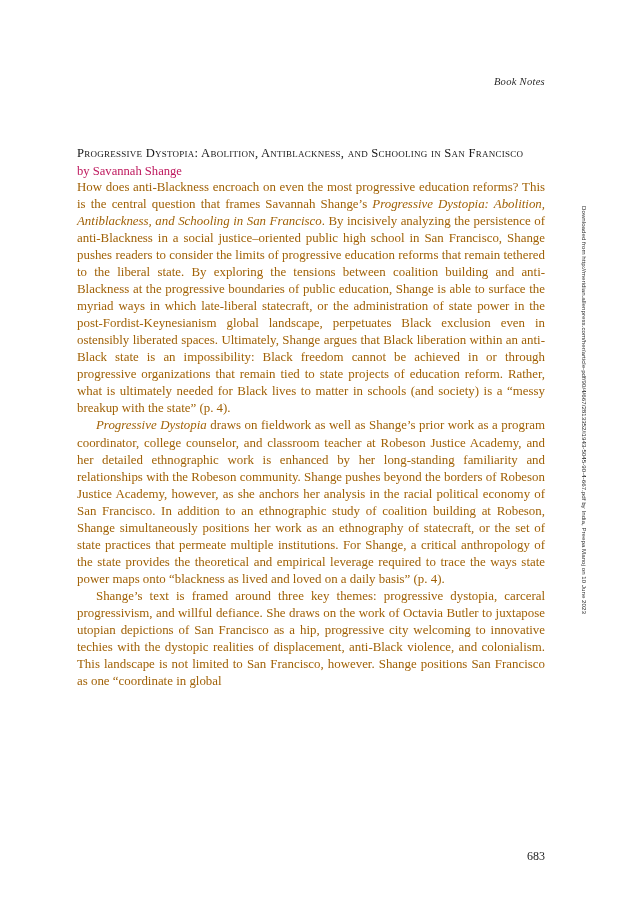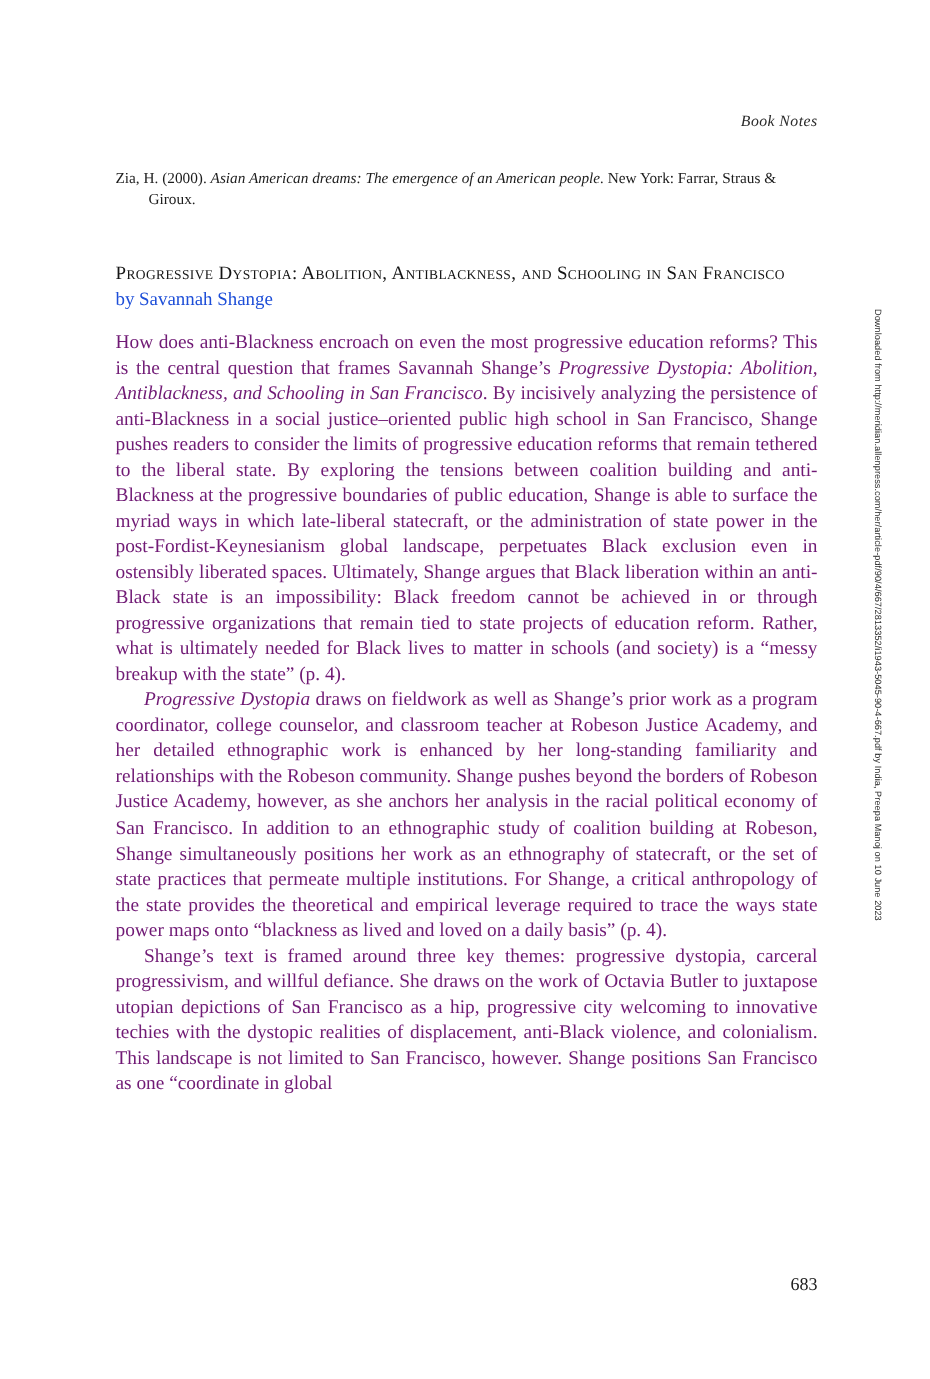--- a/index.html
+++ b/index.html
@@ -66,36 +66,35 @@
     font-variant: small-caps;
     font-size: 12.6px;
     line-height: 15.6px;
     letter-spacing: 0.25px;
     color: #151515;
   }
   .book-author {
     font-size: 12.6px;
     line-height: 16.2px;
     margin-top: 1px;
-    color: #1d4ed8;
+    color: #be185d;
   }
   .book-pub {
     font-size: 12.6px;
     line-height: 16.4px;
     font-style: italic;
     color: #151515;
   }
 
   
   .body-text {
-    margin-top: 12px;
     font-size: 12.9px;
     line-height: 17.05px;
     text-align: justify;
-    color: #701a75;
+    color: #a16207;
     -webkit-hyphens: manual;
     hyphens: manual;
   }
   .body-text p {
     margin: 0;
     text-indent: 0;
   }
   .body-text p.indented {
     text-indent: 19px;
   }
@@ -137,21 +136,20 @@
 </head>
 <body>
 
 <div class="page">
 
   <div class="running-head">Book Notes</div>
 
   <div class="content">
 
     <div class="refs">
-      <div class="ref-entry" id="ref1">Zia, H. (2000). <i>Asian American dreams: The emergence of an American people.</i> New York: Farrar, Straus &amp; Giroux.</div>
     </div>
 
     <div class="book-block">
       <div class="book-title">Progressive Dystopia: Abolition, Antiblackness, and Schooling in San Francisco</div>
       <div class="book-author">by Savannah Shange</div>
     </div>
 
     <div class="body-text" id="body">
         <p>How does anti-Blackness encroach on even the most progressive education reforms? This is the central question that frames Savannah Shange’s <i>Progressive Dystopia: Abolition, Antiblackness, and Schooling in San Francisco</i>. By incisively analyzing the persistence of anti-Blackness in a social justice–oriented public high school in San Francisco, Shange pushes readers to consider the limits of progressive education reforms that remain tethered to the liberal state. By exploring the tensions between coalition building and anti-Blackness at the progressive boundaries of public education, Shange is able to surface the myriad ways in which late-liberal statecraft, or the administration of state power in the post-Fordist-Keynesianism global landscape, perpetuates Black exclusion even in ostensibly liberated spaces. Ultimately, Shange argues that Black liberation within an anti-Black state is an impossibility: Black freedom cannot be achieved in or through progressive organizations that remain tied to state projects of education reform. Rather, what is ultimately needed for Black lives to matter in schools (and society) is a “messy breakup with the state” (p. 4).</p>
         <p class="indented"><i>Progressive Dystopia</i> draws on fieldwork as well as Shange’s prior work as a program coordinator, college counselor, and classroom teacher at Robeson Justice Academy, and her detailed ethnographic work is enhanced by her long-standing familiarity and relationships with the Robeson community. Shange pushes beyond the borders of Robeson Justice Academy, however, as she anchors her analysis in the racial political economy of San Francisco. In addition to an ethnographic study of coalition building at Robeson, Shange simultaneously positions her work as an ethnography of statecraft, or the set of state practices that permeate multiple institutions. For Shange, a critical anthropology of the state provides the theoretical and empirical leverage required to trace the ways state power maps onto “blackness as lived and loved on a daily basis” (p. 4).</p>

